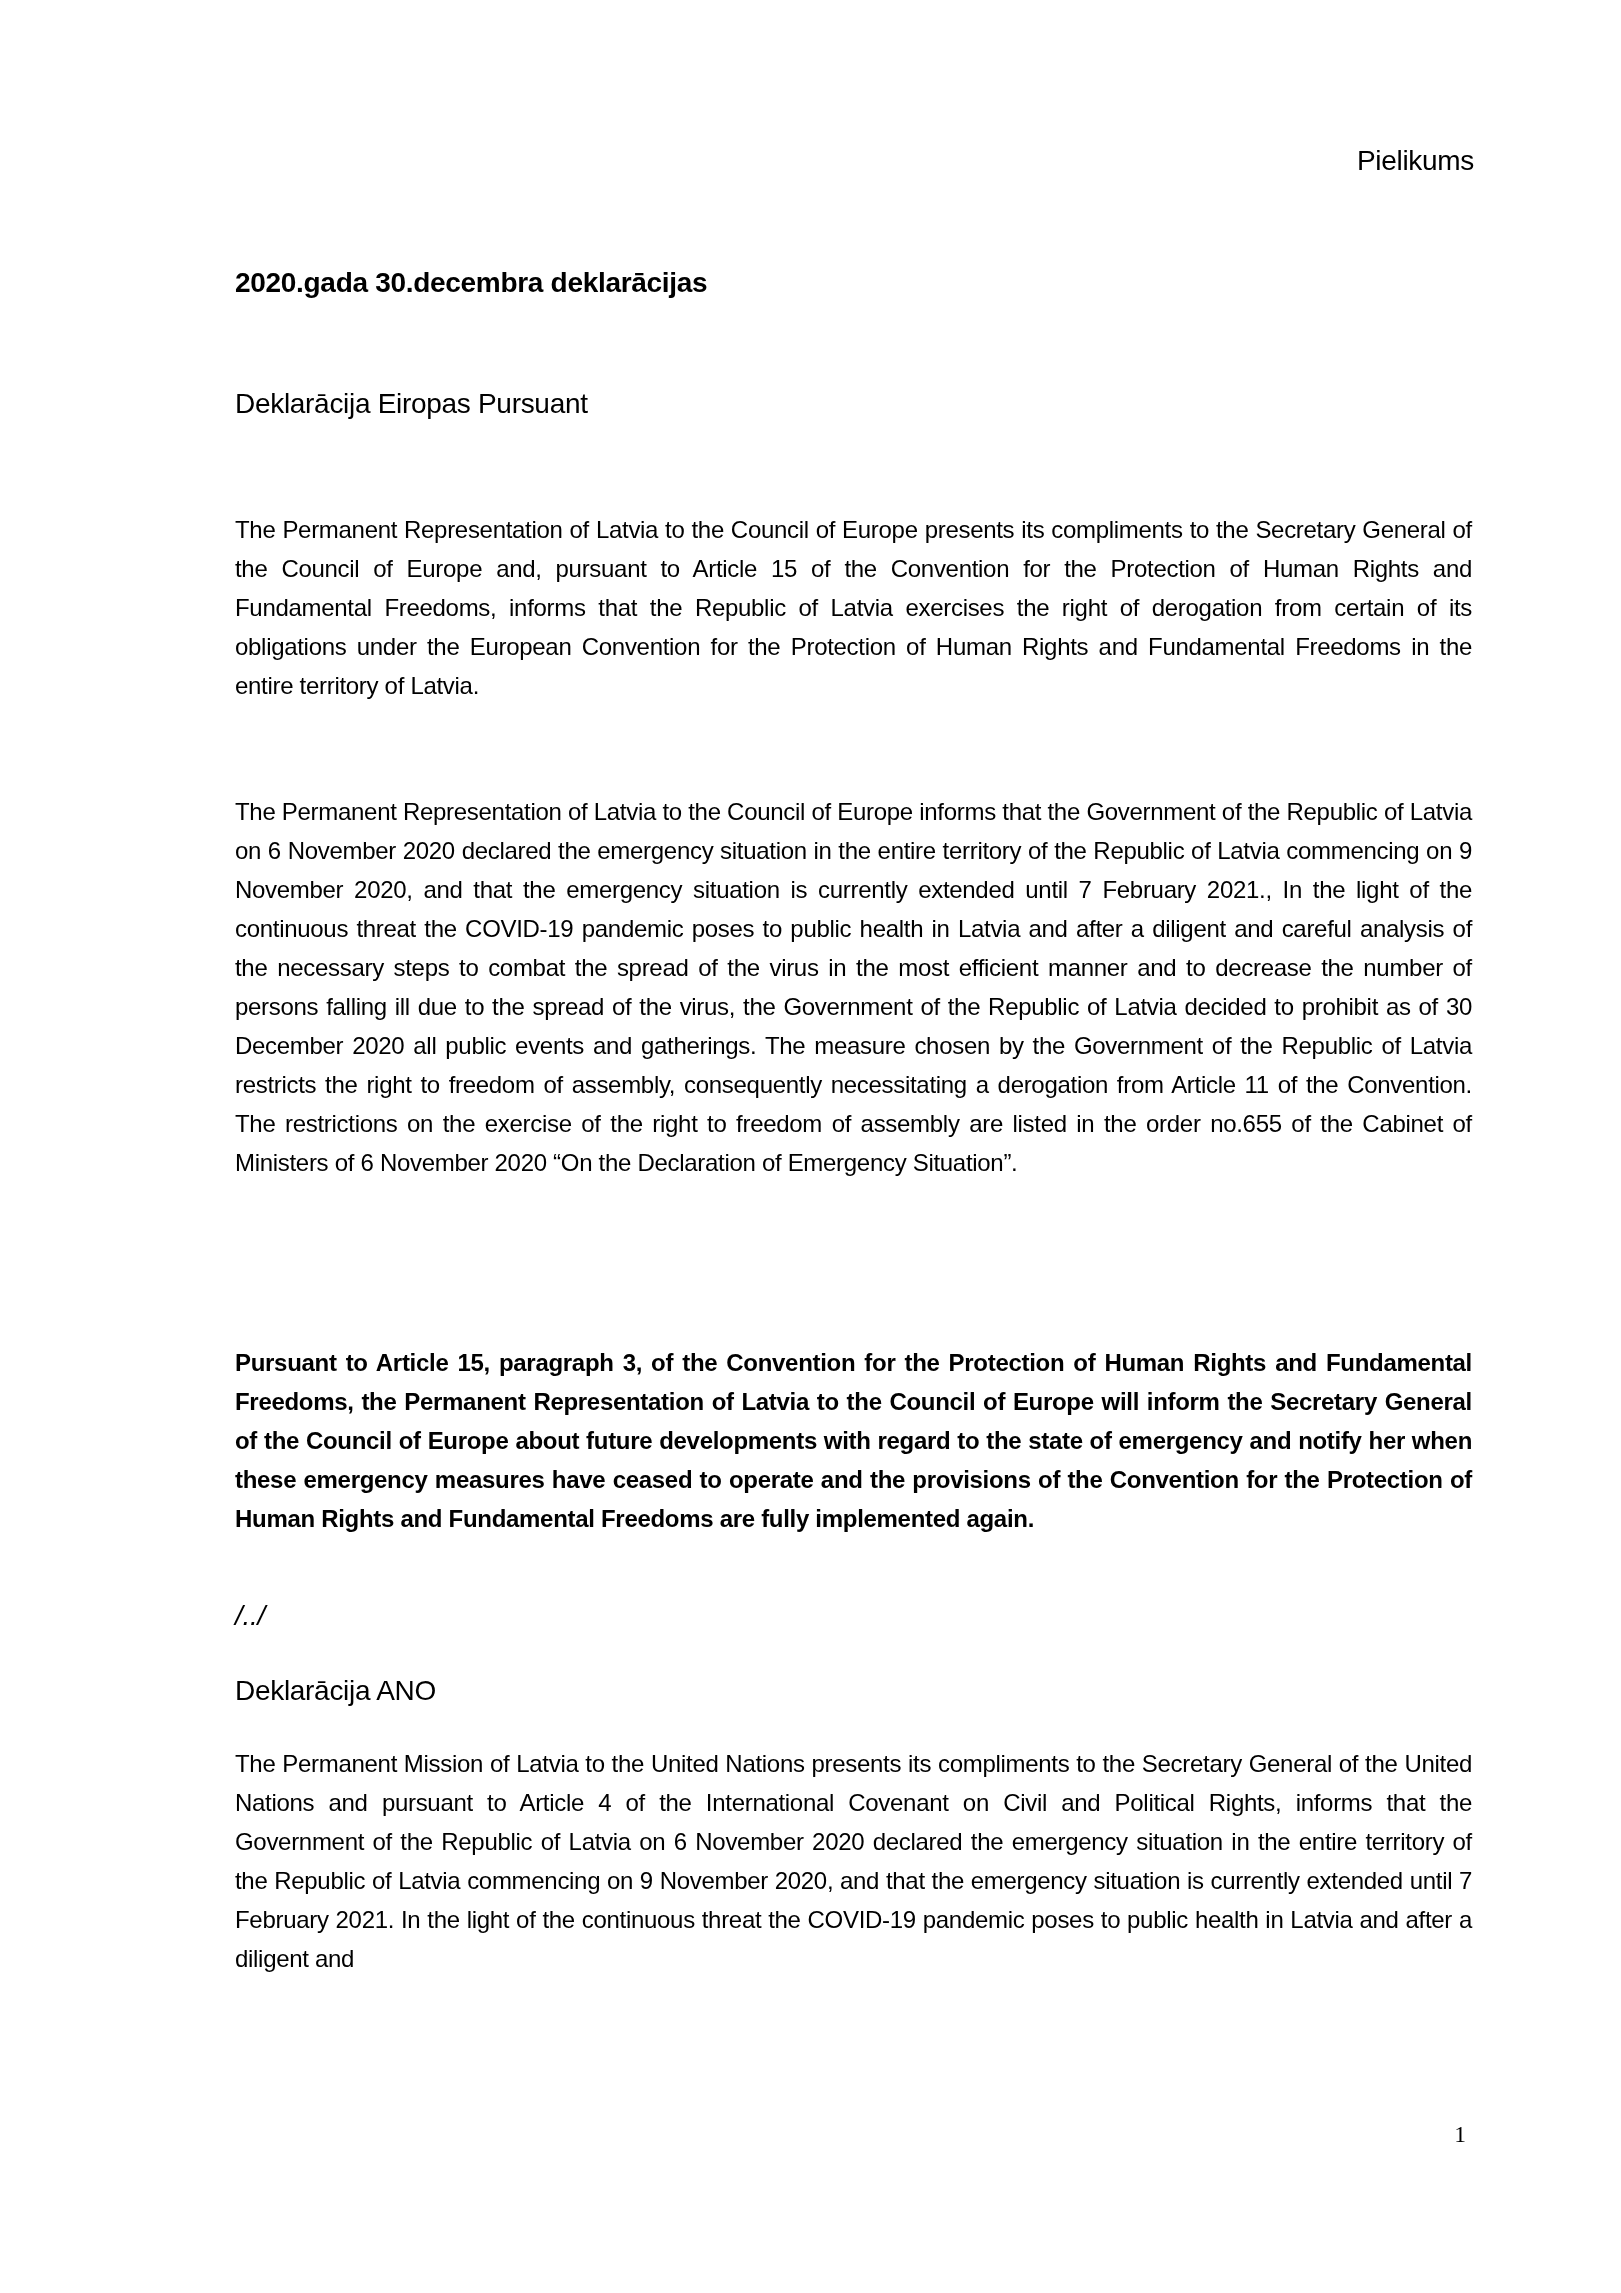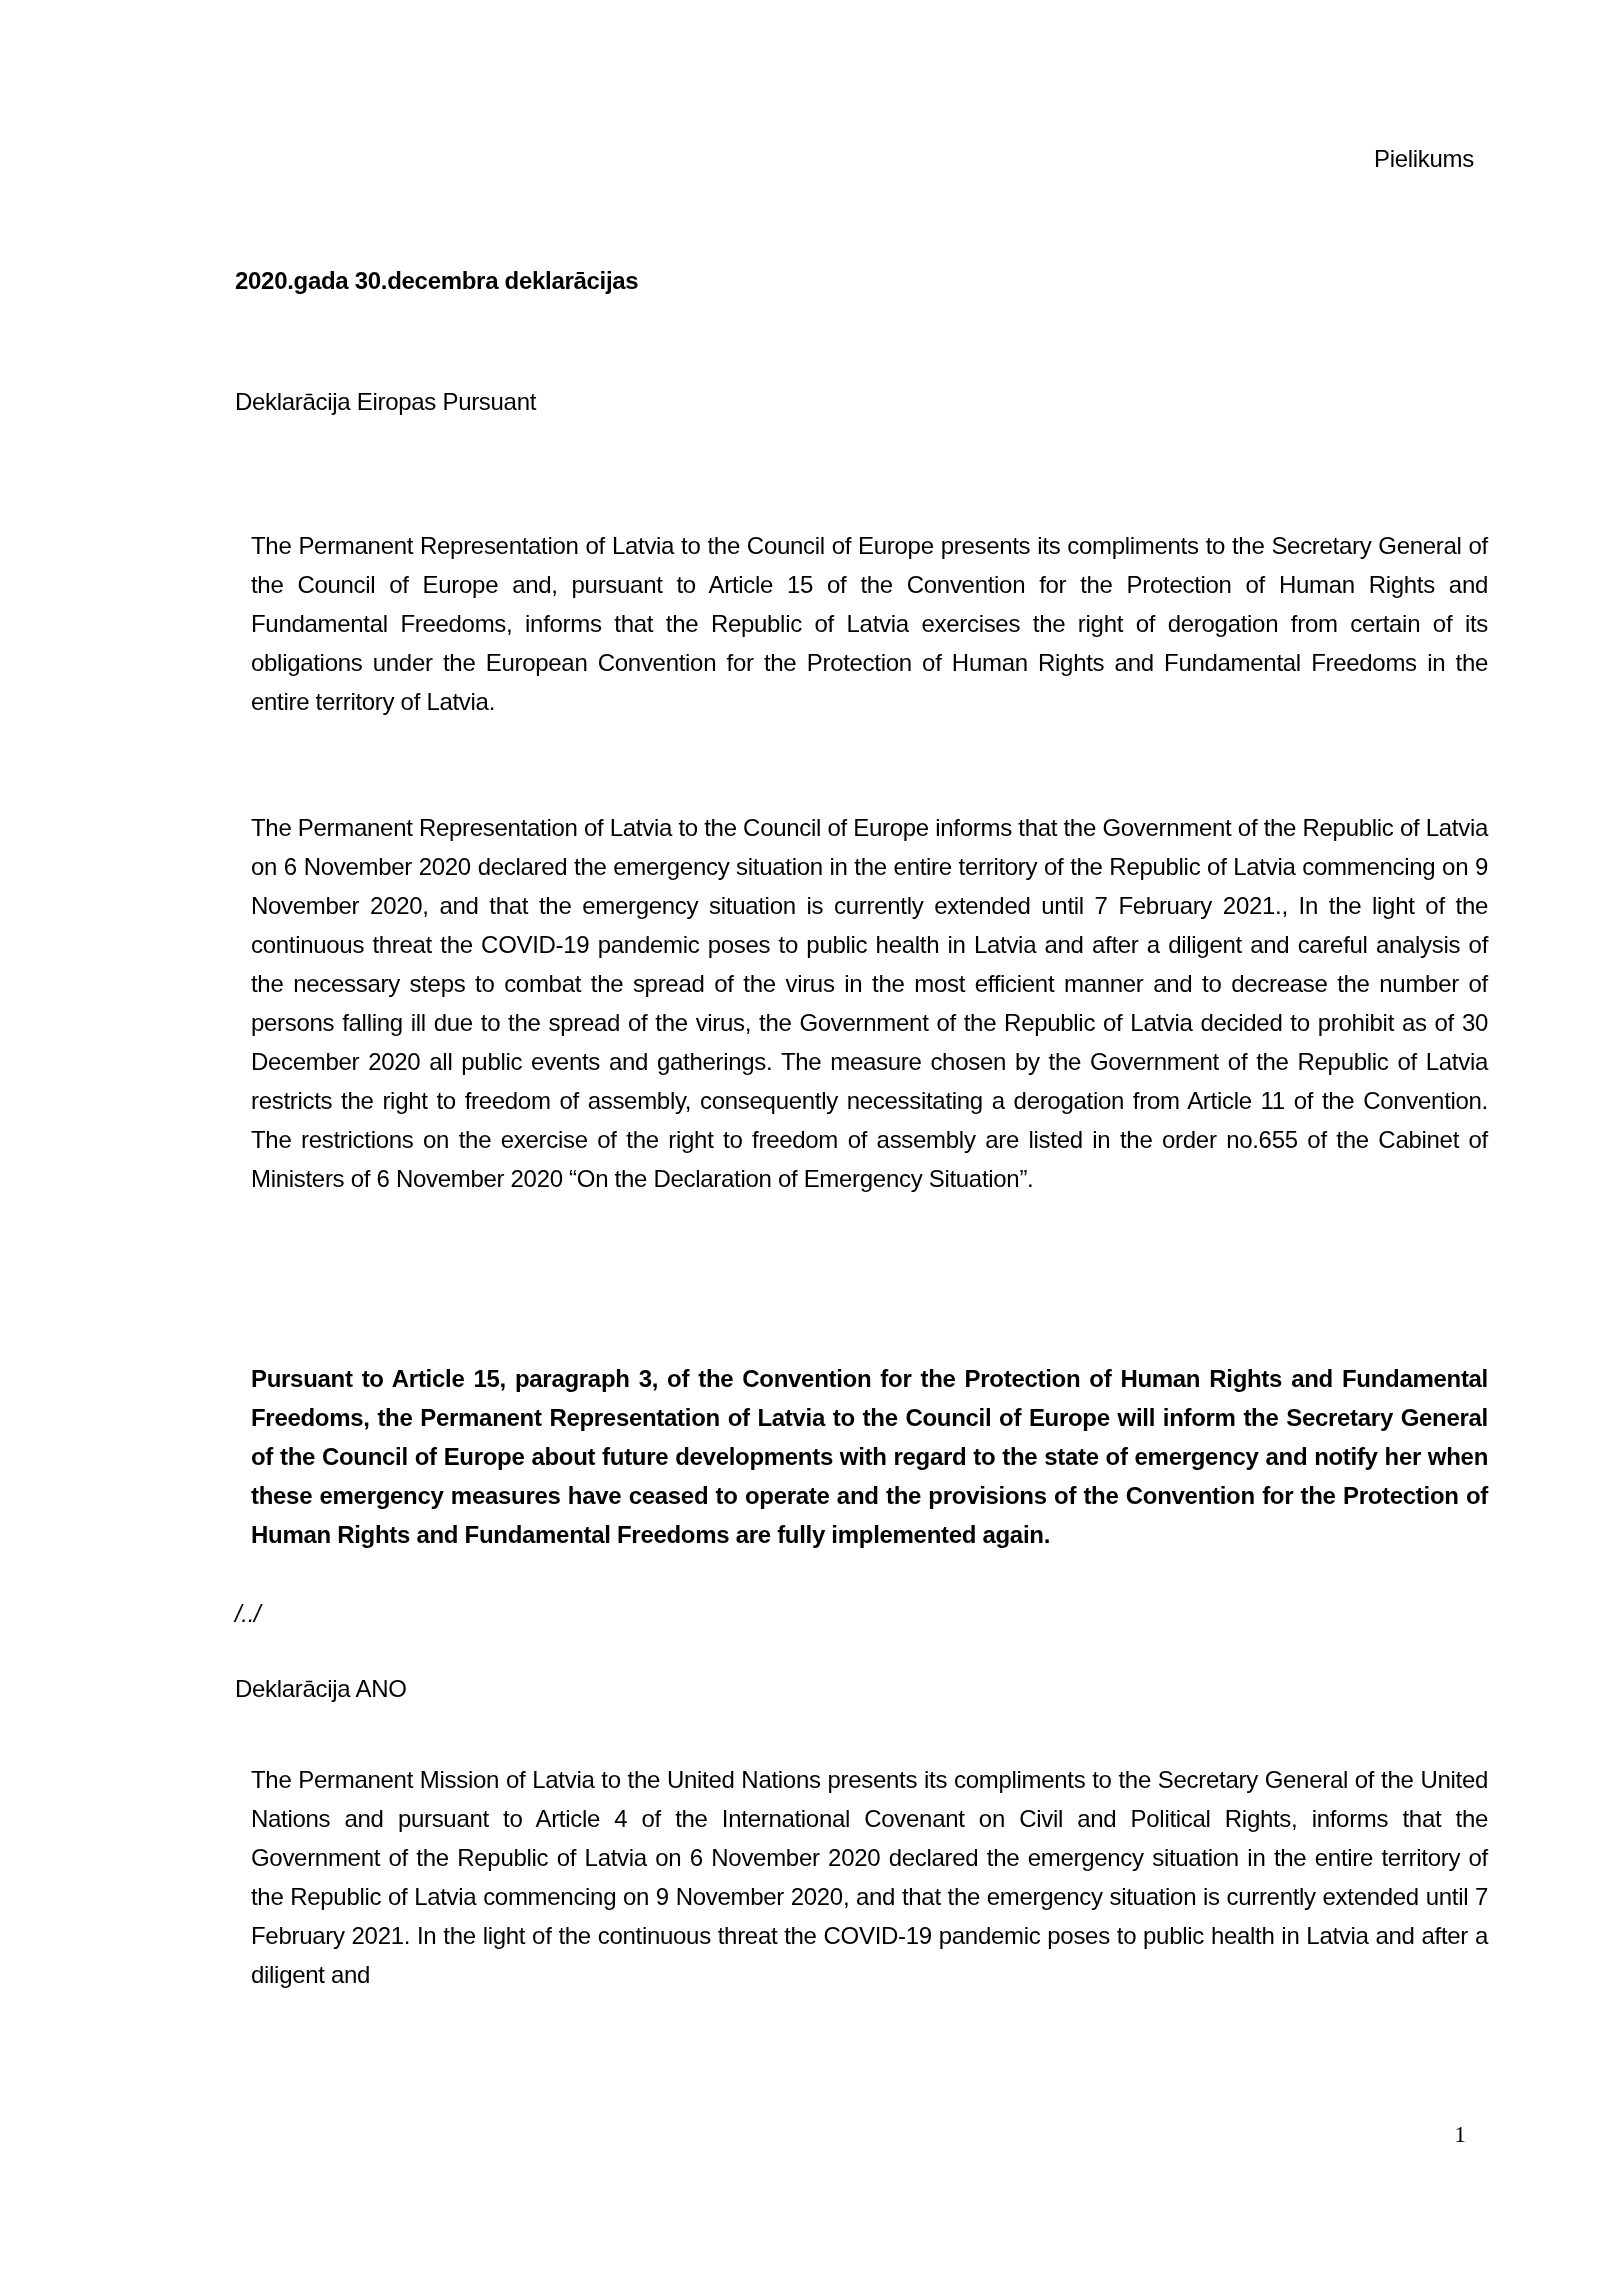--- a/index.html
+++ b/index.html
@@ -18,38 +18,38 @@
     .page {
       position: absolute;
       left: 0; top: 0;
       width: 1621px;
       height: 2294px;
       background: #ffffff;
     }
     .abs {
       position: absolute;
       margin: 0;
-      font-size: 24px;
+      font-size: 28px;
       letter-spacing: -0.3px;
       white-space: nowrap;
     }
     .annex-label {
       right: 147px;
       top: 145px;
       text-align: right;
     }
     .date-heading { left: 235px; top: 267px; font-weight: bold; }
     .decl-heading-coe { left: 235px; top: 388px; }
     .decl-heading-un { left: 235px; top: 1675px; }
     .ellipsis-mark { left: 235px; top: 1600px; font-style: italic; }
     .para {
       position: absolute;
       left: 235px;
       width: 1237px;
-      margin: 16px;
+      margin: 0;
       font-size: 24px;
       line-height: 39px;
       letter-spacing: -0.3px;
       word-spacing: 0px;
       text-align: justify;
       text-align-last: left;
     }
     .para-1 { top: 510px; }
     .para-2 { top: 792px; }
     .para-3 { top: 1343px; font-weight: bold; }

